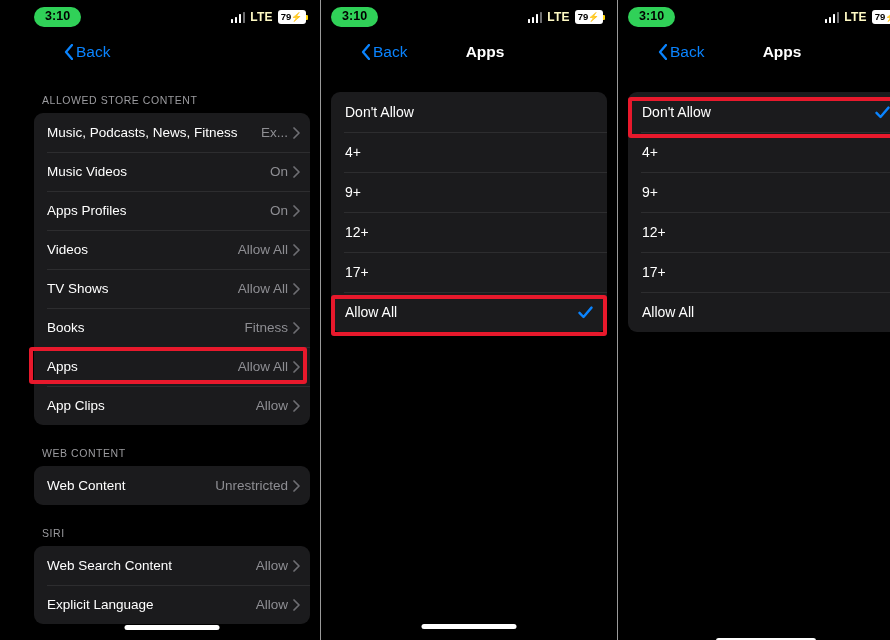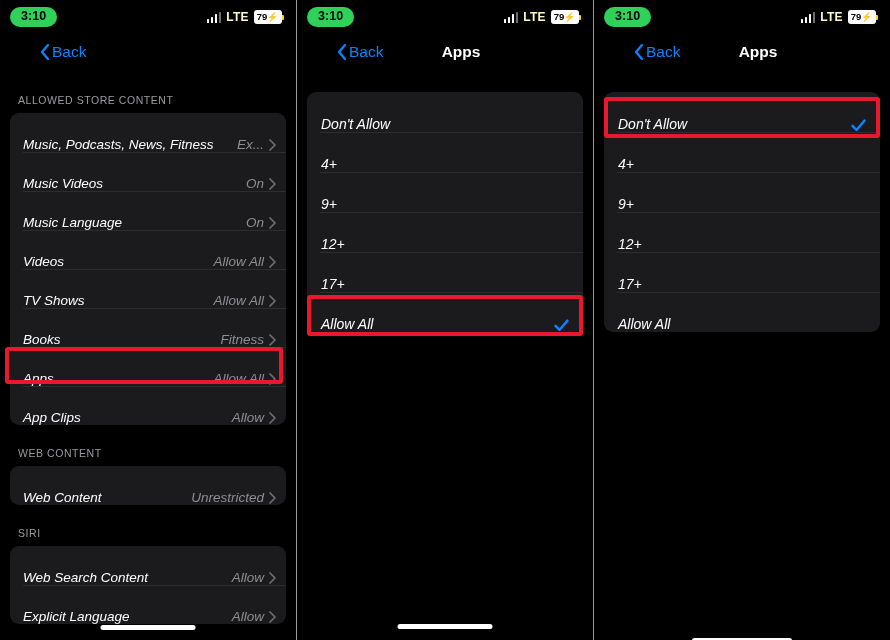--- a/index.html
+++ b/index.html
@@ -12,20 +12,21 @@
     height: 640px;
     overflow: hidden;
     font-family: "Liberation Sans", sans-serif;
     -webkit-font-smoothing: antialiased;
   }
   .screens {
     display: flex;
     width: 794px;
     height: 640px;
     background: #000;
+    padding-left: 24px;
   }
   .panel {
     position: relative;
     height: 640px;
     background: #000000;
     overflow: hidden;
     flex: 0 0 auto;
   }
   .panel-1 { width: 296px; }
   .divider {
@@ -158,27 +159,26 @@
   }
   .section-header.first { padding-top: 24px; }
   .card {
     background: #1b1b1d;
     border-radius: 9px;
     overflow: hidden;
   }
   .row {
     position: relative;
     display: flex;
-    align-items: flex-end;
+    align-items: center;
     justify-content: space-between;
     height: 39px;
     padding: 0 10px 0 13px;
     box-sizing: border-box;
     cursor: pointer;
-    font-style: italic;
   }
   .row + .row::before {
     content: "";
     position: absolute;
     top: 0;
     left: 13px;
     right: 0;
     height: 1px;
     background: #2d2d2f;
   }
@@ -291,21 +291,21 @@
         <div class="row">
           <span class="row-label">Music Videos</span>
           <span class="row-right">
             <span class="row-value">On</span>
             <svg class="chev-right" viewBox="0 0 7 12">
                 <path d="M1 1 L6 6 L1 11" stroke="#6e6e73" stroke-width="1.7" fill="none" stroke-linecap="round" stroke-linejoin="round"></path>
               </svg>
           </span>
         </div>
         <div class="row">
-          <span class="row-label">Music Language</span>
+          <span class="row-label">Apps Profiles</span>
           <span class="row-right">
             <span class="row-value">On</span>
             <svg class="chev-right" viewBox="0 0 7 12">
                 <path d="M1 1 L6 6 L1 11" stroke="#6e6e73" stroke-width="1.7" fill="none" stroke-linecap="round" stroke-linejoin="round"></path>
               </svg>
           </span>
         </div>
         <div class="row">
           <span class="row-label">Videos</span>
           <span class="row-right">

